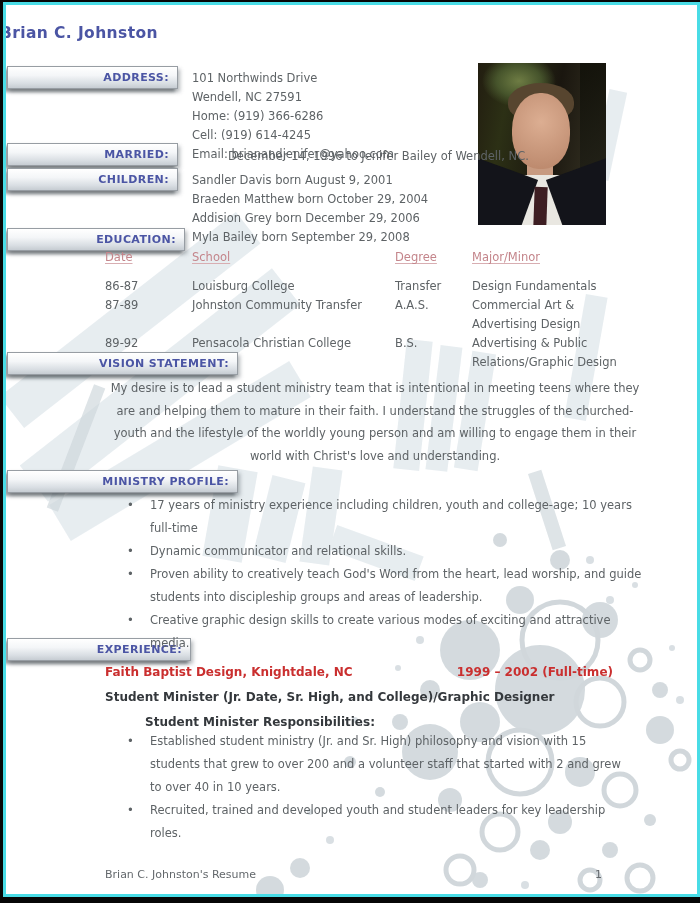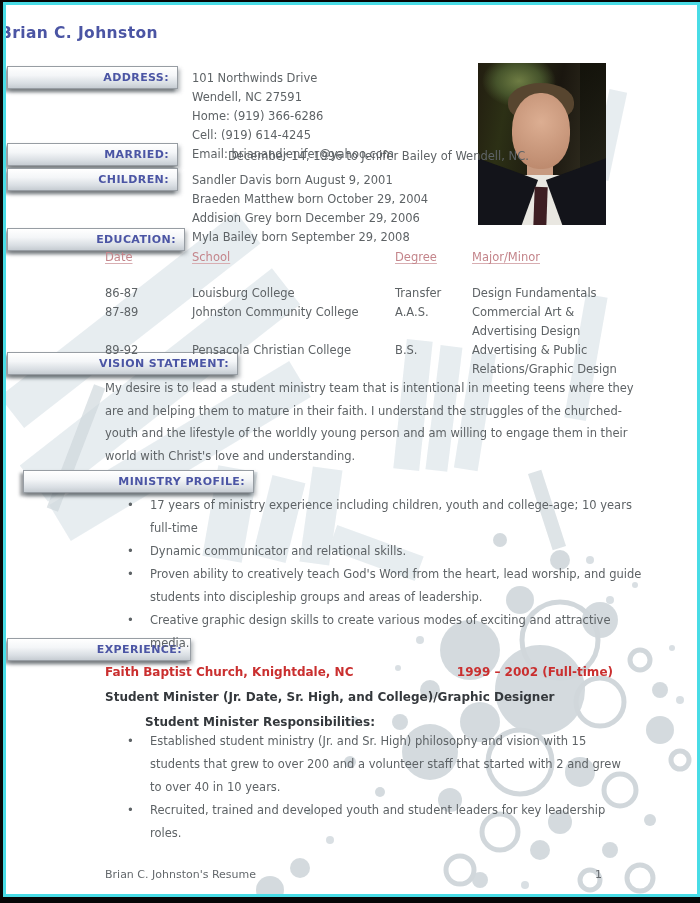--- a/index.html
+++ b/index.html
@@ -29,24 +29,24 @@
   .tab span{color:#4b55a4;font-weight:bold;font-size:11px;letter-spacing:.4px;}
   .body-text{font-size:11.5px;line-height:19px;}
   .addr{position:absolute;left:192px;top:69px;}
   .married{position:absolute;left:192px;top:147px;margin-left:36px;}
   .children{position:absolute;left:192px;top:171px;}
   
   .edu{position:absolute;left:105px;top:249px;display:grid;
     grid-template-columns:87px 203px 77px 170px;align-items:start;
     font-size:11.5px;line-height:19px;}
   .edu .hdr{color:#c4858b;text-decoration:underline;text-underline-offset:2px;
-    text-decoration-color:#d8aeb2;line-height:16px;margin-bottom:19px;}
+    text-decoration-color:#d8aeb2;line-height:16px;margin-bottom:12px;}
   
   .vision-p{position:absolute;left:105px;top:377px;width:540px;
-    font-size:11.5px;line-height:22.5px;}
+    font-size:11.5px;line-height:22.5px;text-align:center;}
   
   .blist{position:absolute;font-size:11.5px;line-height:23px;}
   .blist .li{display:flex;}
   .blist .li::before{content:"\2022";width:27px;flex:0 0 27px;text-align:left;
     padding-left:4px;box-sizing:border-box;}
   .ministry-list{left:123px;top:494px;width:527px;}
   .exp-list{left:123px;top:730px;width:510px;}
   
   .exp-head{position:absolute;left:105px;top:665px;width:508px;display:flex;
     justify-content:space-between;font-size:12px;font-weight:bold;color:#ca2f2f;}
@@ -172,21 +172,21 @@
     </div>
   <div class="tab" style="top:168px;width:171px;">
       <span>CHILDREN:</span>
     </div>
   <div class="tab" style="top:228px;width:178px;">
       <span>EDUCATION:</span>
     </div>
   <div class="tab" style="top:352px;width:231px;">
       <span>VISION STATEMENT:</span>
     </div>
-  <div class="tab" style="top:470px;width:231px;margin-left:16px;">
+  <div class="tab" style="top:470px;width:231px;">
       <span>MINISTRY PROFILE:</span>
     </div>
   <div class="tab" style="top:638px;width:184px;">
       <span>EXPERIENCE:</span>
     </div>
 
   <div class="addr body-text">
     <div>101 Northwinds Drive</div>
     <div>Wendell, NC 27591</div>
     <div>Home: (919) 366-6286</div>
@@ -208,21 +208,21 @@
     <div class="hdr">School</div>
     <div class="hdr">Degree</div>
     <div class="hdr">Major/Minor</div>
 
     <div>86-87</div>
     <div>Louisburg College</div>
     <div>Transfer</div>
     <div>Design Fundamentals</div>
 
     <div>87-89</div>
-    <div>Johnston Community College</div>
+    <div>Johnston Community Transfer</div>
     <div>A.A.S.</div>
     <div>Commercial Art &amp; Advertising Design</div>
 
     <div>89-92</div>
     <div>Pensacola Christian College</div>
     <div>B.S.</div>
     <div>Advertising &amp; Public Relations/Graphic Design</div>
   </div>
 
   <div class="vision-p">My desire is to lead a student ministry team that is intentional in meeting teens where they are and helping them to mature in their faith. I understand the struggles of the churched-youth and the lifestyle of the worldly young person and am willing to engage them in their world with Christ's love and understanding.</div>
@@ -236,21 +236,21 @@
       </div>
     <div class="li">
         <span>Proven ability to creatively teach God's Word from the heart, lead worship, and guide students into discipleship groups and areas of leadership.</span>
       </div>
     <div class="li">
         <span>Creative graphic design skills to create various modes of exciting and attractive media.</span>
       </div>
   </div>
 
   <div class="exp-head">
-    <span>Faith Baptist Church, Knightdale, NC</span>
+    <span>Faith Baptist Design, Knightdale, NC</span>
     <span>1999 – 2002 (Full-time)</span>
   </div>
   <div class="exp-title">Student Minister (Jr. Date, Sr. High, and College)/Graphic Designer</div>
   <div class="exp-sub">Student Minister Responsibilities:</div>
   <div class="blist exp-list">
     <div class="li">
         <span>Established student ministry (Jr. and Sr. High) philosophy and vision with 15 students that grew to over 200 and a volunteer staff that started with 2 and grew to over 40 in 10 years.</span>
       </div>
     <div class="li">
         <span>Recruited, trained and developed youth and student leaders for key leadership roles.</span>

